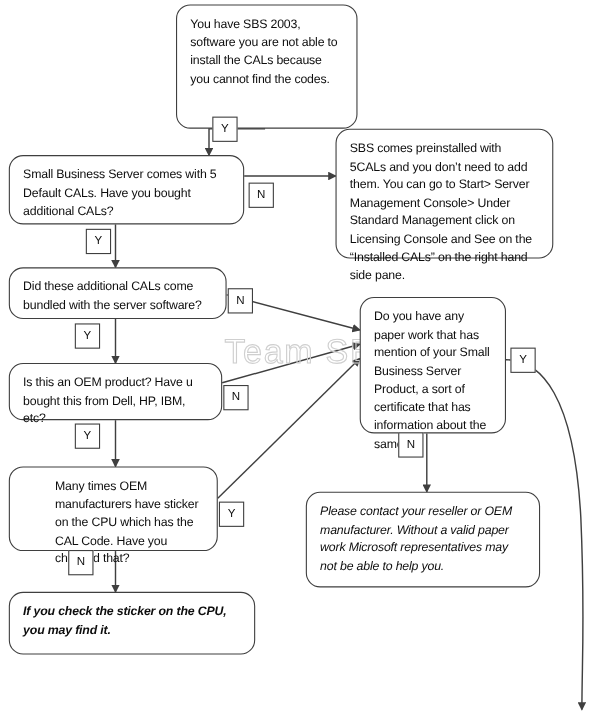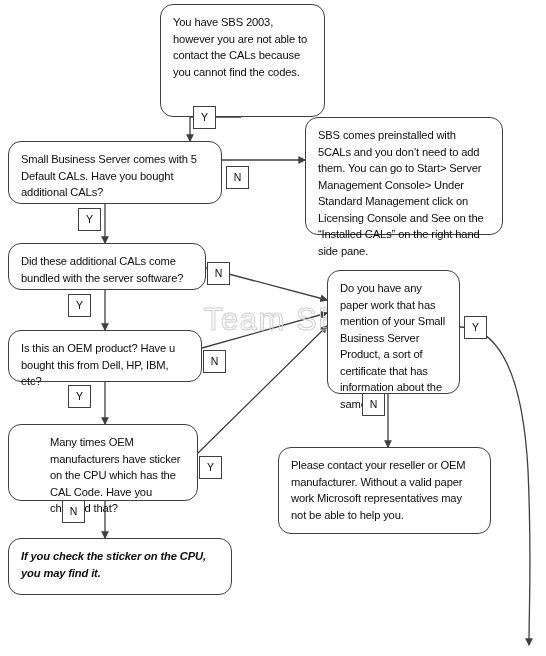--- a/index.html
+++ b/index.html
@@ -20,21 +20,21 @@
     border-radius:13px;
     background:#ffffff;
     color:#0d0d0d;
     font-size:11.2px;
     line-height:16.5px;
     padding:9px 11px 7px 12px;
     letter-spacing:-0.15px;
     z-index:3;
   }
   .node.terminal{ font-style:italic; font-weight:bold; }
-  .node.terminal-plain{ font-weight:normal; }
+  .node.terminal-plain{ font-style:italic; font-weight:normal; }
 
   .label{
     position:absolute;
     box-sizing:border-box;
     border:1.1px solid #3f3f3f;
     background:#ffffff;
     color:#0d0d0d;
     font-size:10.5px;
     line-height:1;
     display:flex;
@@ -90,21 +90,21 @@
       <path d="M 105 501 L 105 538" marker-end="url(#arrow)"></path>
 
       <path d="M 388 394 L 388 447" marker-end="url(#arrow)"></path>
 
       <path d="M 460 327 C 492 327, 522 360, 528 470 C 532 560, 529 600, 529 645" marker-end="url(#arrow)"></path>
     </g>
   </svg>
 
   <div class="watermark">Team SBS</div>
 
-  <div class="node" style="left:160px;top:4px;width:165px;height:113px;">You have SBS 2003,  however you are not able to contact the CALs because you cannot find the codes.</div>
+  <div class="node" style="left:160px;top:4px;width:165px;height:113px;">You have SBS 2003,  software you are not able to install the CALs because you cannot find the codes.</div>
 
   <div class="node" style="left:8px;top:141px;width:214px;height:63px;">Small Business Server comes with 5 Default CALs. Have you bought additional CALs?</div>
 
   <div class="node" style="left:305px;top:117px;width:198px;height:118px;">SBS comes preinstalled with 5CALs and you don’t need to add them. You can go to Start&gt; Server Management Console&gt; Under Standard Management click on Licensing Console and See on the “Installed CALs” on the right hand side pane.</div>
 
   <div class="node" style="left:8px;top:243px;width:198px;height:47px;">Did these additional CALs come bundled with the server software?</div>
 
   <div class="node" style="left:8px;top:330px;width:194px;height:52px;">Is this an OEM product? Have u bought this from Dell, HP, IBM, etc?</div>
 
   <div class="node" style="left:8px;top:424px;width:190px;height:77px;padding-left:41px;">Many times OEM manufacturers have sticker on the CPU which has the CAL Code. Have you checked that?</div>

